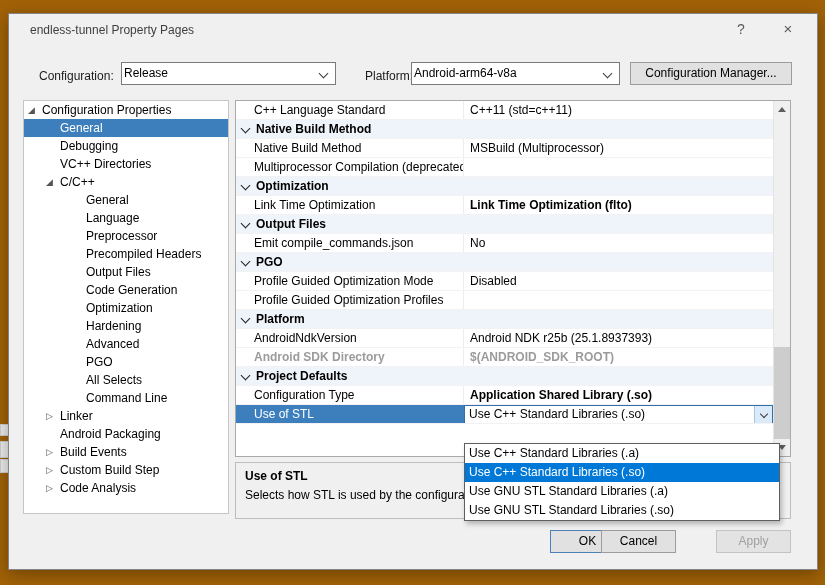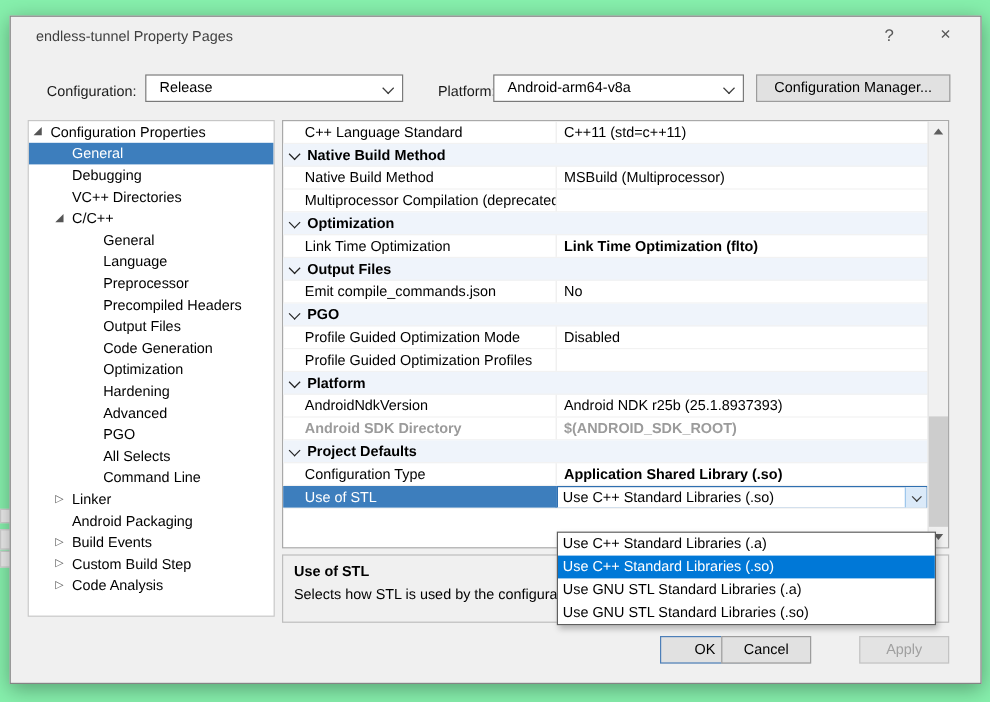--- a/index.html
+++ b/index.html
@@ -1,34 +1,34 @@
 <!DOCTYPE html>
 <html><head>
 <meta charset="utf-8">
 <style>
   html,body{margin:0;padding:0;}
-  .stage{position:relative;width:825px;height:585px;background:#86efac;overflow:hidden;
+  .stage{position:relative;width:825px;height:585px;background:#a16207;overflow:hidden;
          font-family:"Liberation Sans",sans-serif;font-size:12px;color:#000;}
 
   
   .art{position:absolute;background:#ececec;border:1px solid #cfcfcf;}
 
   .dialog{position:absolute;left:8px;top:13px;width:808px;height:555px;background:#f0f0f0;
           border:1px solid #848484;box-shadow:0 4px 16px rgba(0,0,0,.33);}
 
   
   .title{position:absolute;left:21px;top:9px;color:#3f3f3f;}
   .tb-btn{position:absolute;top:0;height:30px;line-height:30px;text-align:center;color:#5a5a5a;}
   .tb-help{right:58px;width:36px;font-size:14px;}
   .tb-close{right:8px;width:42px;font-size:15px;}
 
   
   .flabel{position:absolute;color:#1a1a1a;margin-left:16px;}
   .combo{position:absolute;height:23px;box-sizing:border-box;background:#fff;border:1px solid #7a7a7a;
-         line-height:21px;padding-left:11px;white-space:nowrap;overflow:hidden;}
+         line-height:21px;padding-left:2px;white-space:nowrap;overflow:hidden;}
   .chev{display:inline-block;width:6px;height:6px;border-right:1px solid #3c3c3c;border-bottom:1px solid #3c3c3c;
         transform:rotate(45deg);}
   .combo .chev{position:absolute;right:8px;top:7px;}
   .btn{position:absolute;height:23px;box-sizing:border-box;background:#e1e1e1;border:1px solid #9c9c9c;
        text-align:center;line-height:21px;}
 
   
   .tree{position:absolute;left:14px;top:86px;width:206px;height:414px;background:#fff;
         border:1px solid #c6c6c6;box-sizing:border-box;overflow:hidden;}
   .titem{height:18px;line-height:18px;display:flex;align-items:center;white-space:nowrap;cursor:default;}

